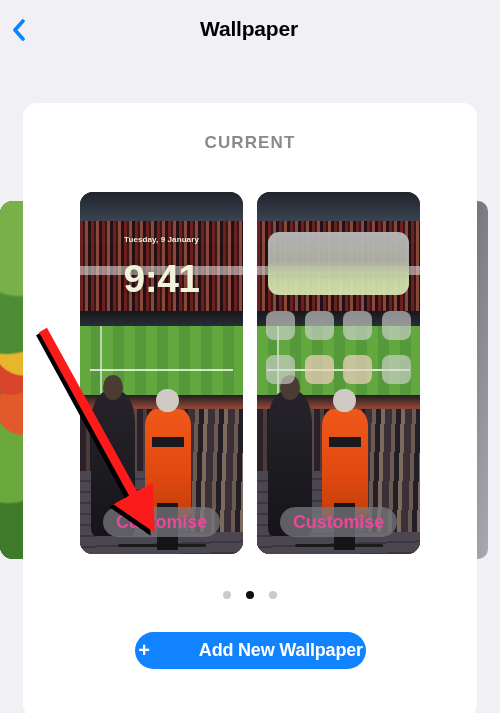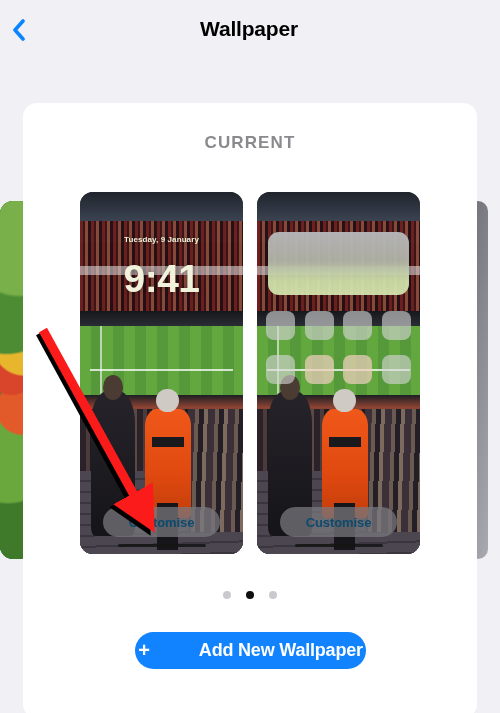--- a/index.html
+++ b/index.html
@@ -337,23 +337,23 @@
     left: 23px; bottom: 17px;
     width: 117px; height: 30px;
     border-radius: 15px;
     background: rgba(120,120,125,0.74);
     display: flex;
     align-items: center;
     justify-content: center;
     cursor: pointer;
   }
   .customise-button span {
-    font-size: 13px;
+    font-size: 18px;
     font-weight: 600;
-    color: #0c4a6e;
+    color: #ec4899;
     letter-spacing: -0.1px;
   }
 
   
   .home-indicator {
     position: absolute;
     left: 50%; bottom: 7px;
     transform: translateX(-50%);
     width: 88px; height: 3px;
     border-radius: 2px;

